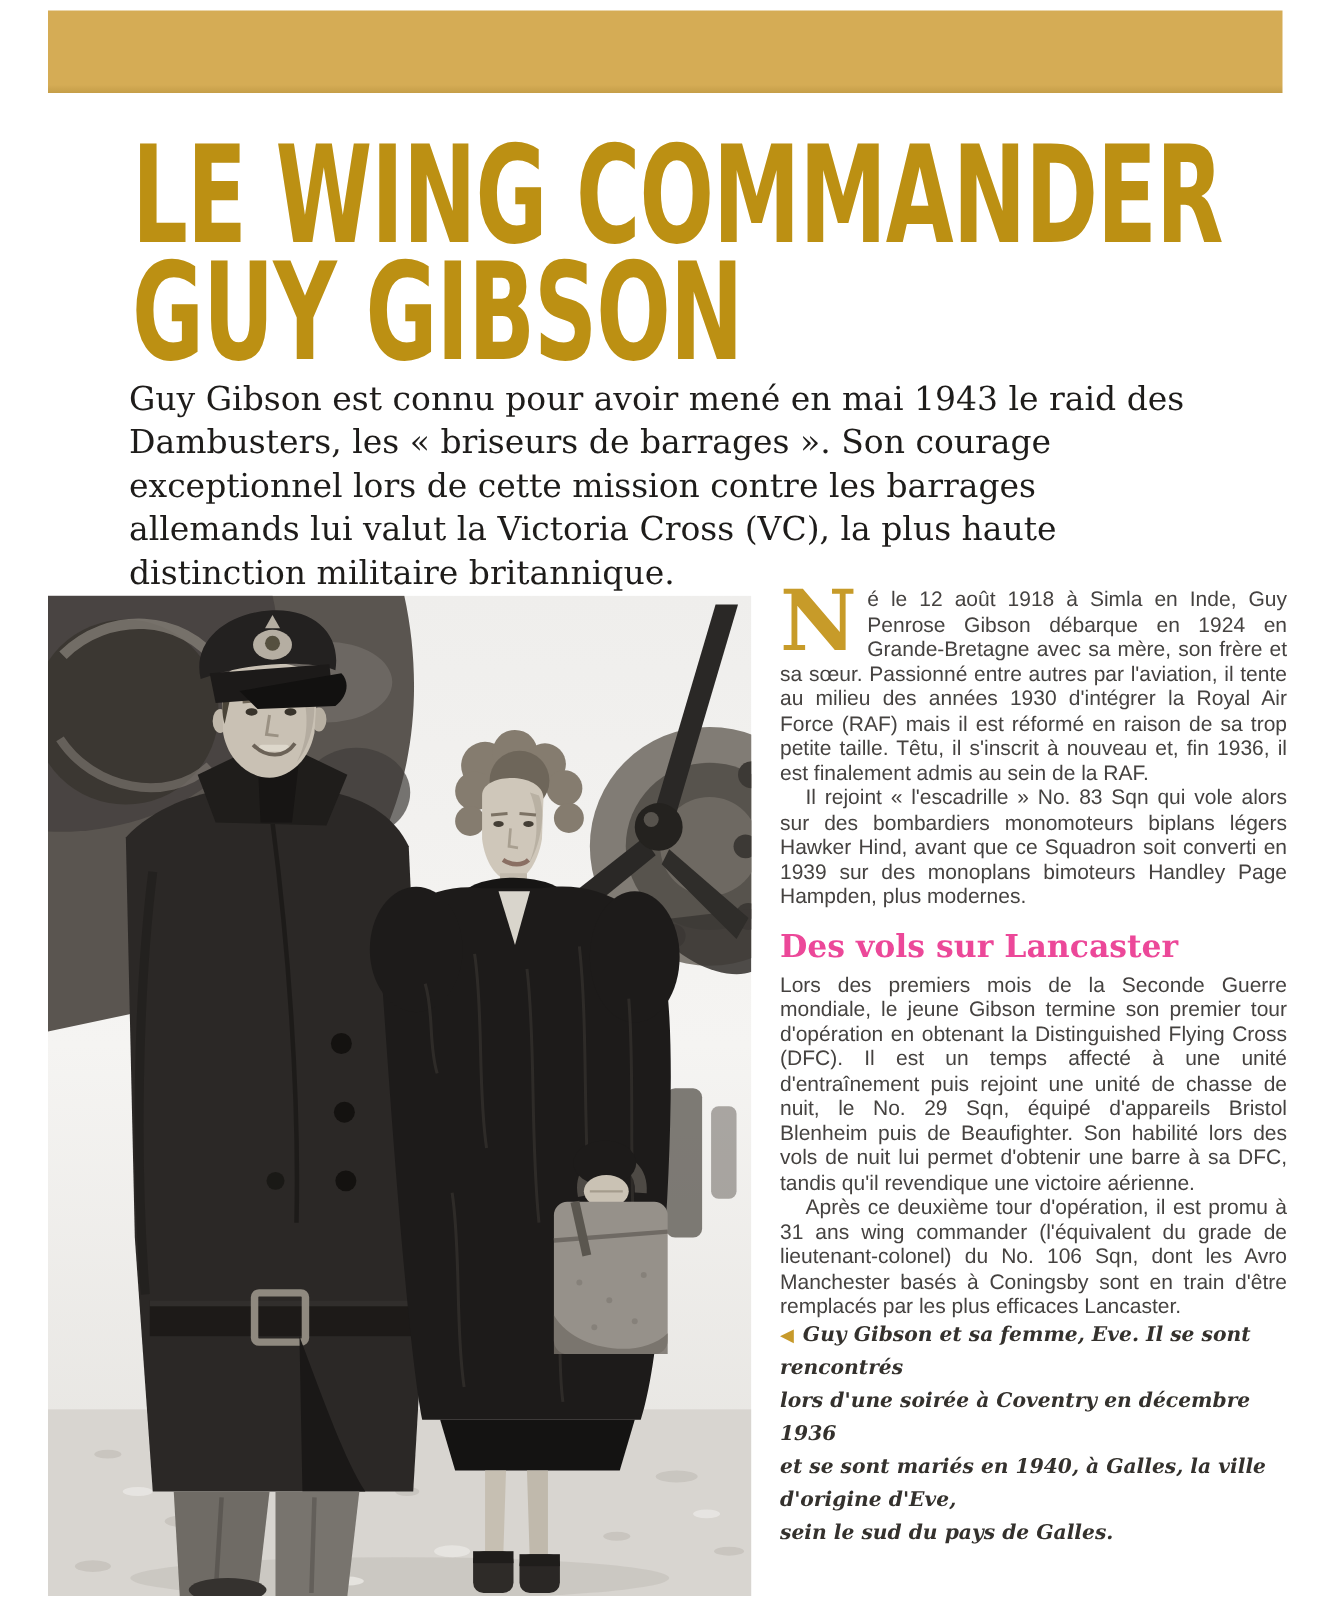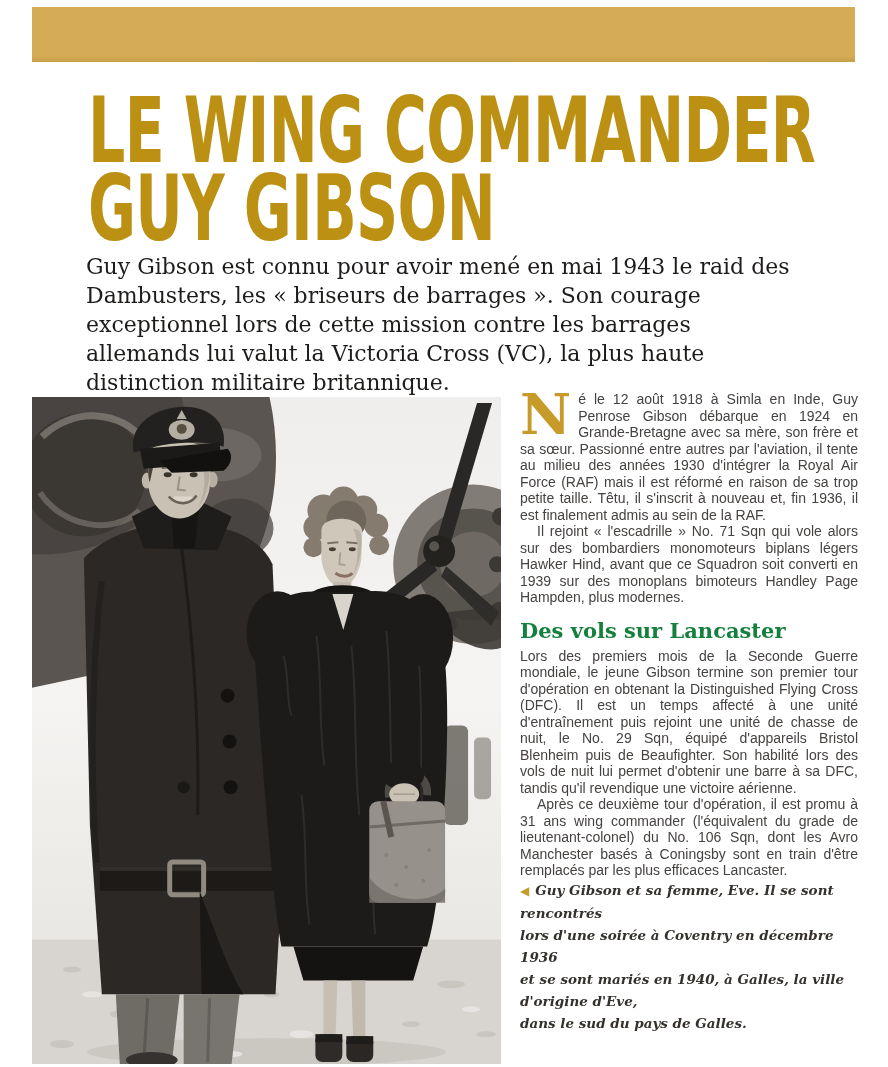--- a/index.html
+++ b/index.html
@@ -15,21 +15,21 @@
          font-family:"DejaVu Serif",serif;font-size:22px;line-height:29px;color:#1e1c1a;
          text-align:left;}
   .photo{position:absolute;left:32px;top:397px;width:469px;height:667px;overflow:hidden;}
   .photo svg{display:block;width:100%;height:100%;}
   .column{position:absolute;left:520px;top:391px;width:338px;color:#454240;}
   .column p.body{margin:0;font-size:14px;line-height:16.5px;text-align:justify;}
   .column p.indent{text-indent:17px;}
   .dropcap{float:left;font-family:"DejaVu Serif",serif;font-weight:bold;
            font-size:56px;line-height:44px;color:#C79B29;margin:1px 7px 0 0;}
   .subhead{margin:13px 0 5px 0;font-family:"DejaVu Serif",serif;font-weight:bold;
-           font-size:21px;line-height:24px;color:#15803d;}
+           font-size:21px;line-height:24px;color:#ec4899;}
   .caption{display:block;font-family:"DejaVu Serif",serif;
            font-weight:bold;font-style:italic;font-size:13.5px;line-height:22px;color:#34312d;}
   .cap-line{display:block;}
   .tri{color:#C79A2B;font-style:normal;font-size:12px;margin-right:6px;}
 </style>
 </head>
 <body>
 
 <div class="page">
 
@@ -203,28 +203,28 @@
             <circle cx="392" cy="486" r="2"></circle>
           </g>
           <path d="M338,482 C352,506 396,512 414,494 L414,508 L338,508 Z" fill="#757069" opacity="0.85"></path>
         </g>
       </g>
     </svg>
   </div>
 
   <div class="column">
     <p class="body"><span class="dropcap">N</span><span>é le 12 août 1918 à Simla en Inde, Guy Penrose Gibson débarque en 1924 en Grande-Bretagne avec sa mère, son frère et sa sœur. Passionné entre autres par l'aviation, il tente au milieu des années 1930 d'intégrer la Royal Air Force (RAF) mais il est réformé en raison de sa trop petite taille. Têtu, il s'inscrit à nouveau et, fin 1936, il est finalement admis au sein de la RAF.</span></p>
-    <p class="body indent">Il rejoint « l'escadrille » No. 71 Sqn qui vole alors sur des bombardiers monomoteurs biplans légers Hawker Hind, avant que ce Squadron soit converti en 1939 sur des monoplans bimoteurs Handley Page Hampden, plus modernes.</p>
+    <p class="body indent">Il rejoint « l'escadrille » No. 83 Sqn qui vole alors sur des bombardiers monomoteurs biplans légers Hawker Hind, avant que ce Squadron soit converti en 1939 sur des monoplans bimoteurs Handley Page Hampden, plus modernes.</p>
 
     <h2 class="subhead">Des vols sur Lancaster</h2>
 
     <p class="body">Lors des premiers mois de la Seconde Guerre mondiale, le jeune Gibson termine son premier tour d'opération en obtenant la Distinguished Flying Cross (DFC). Il est un temps affecté à une unité d'entraînement puis rejoint une unité de chasse de nuit, le No. 29 Sqn, équipé d'appareils Bristol Blenheim puis de Beaufighter. Son habilité lors des vols de nuit lui permet d'obtenir une barre à sa DFC, tandis qu'il revendique une victoire aérienne.</p>
     <p class="body indent">Après ce deuxième tour d'opération, il est promu à 31 ans wing commander (l'équivalent du grade de lieutenant-colonel) du No. 106 Sqn, dont les Avro Manchester basés à Coningsby sont en train d'être remplacés par les plus efficaces Lancaster.</p>
 
     <div class="caption">
       <span class="cap-line"><span class="tri">◀</span><span>Guy Gibson et sa femme, Eve. Il se sont rencontrés</span></span>
       <span class="cap-line">lors d'une soirée à Coventry en décembre 1936</span>
       <span class="cap-line">et se sont mariés en 1940, à Galles, la ville d'origine d'Eve,</span>
-      <span class="cap-line">dans le sud du pays de Galles.</span>
+      <span class="cap-line">sein le sud du pays de Galles.</span>
     </div>
   </div>
 
 </div>
 
 </body></html>

